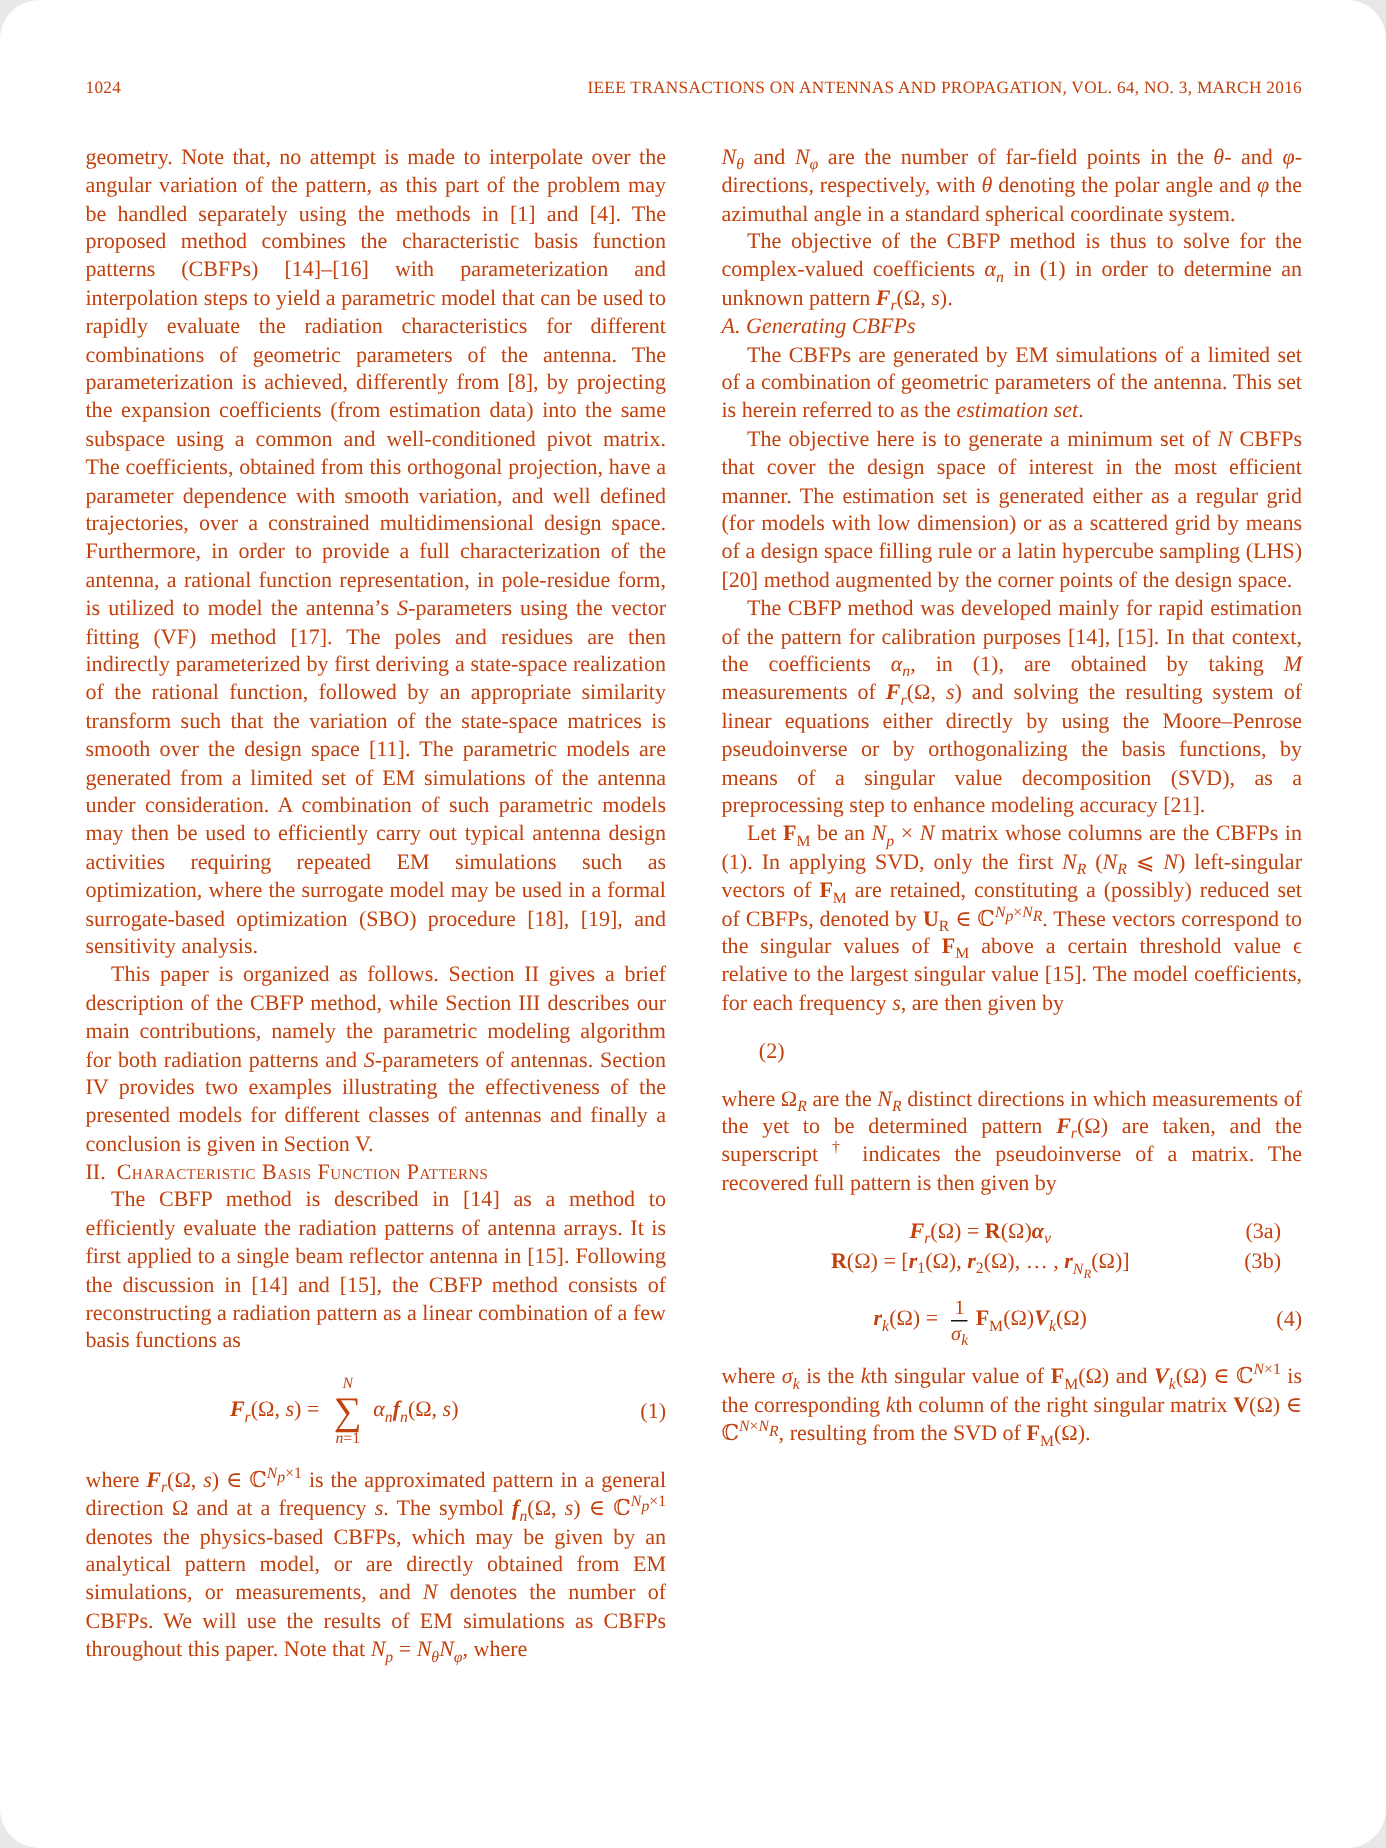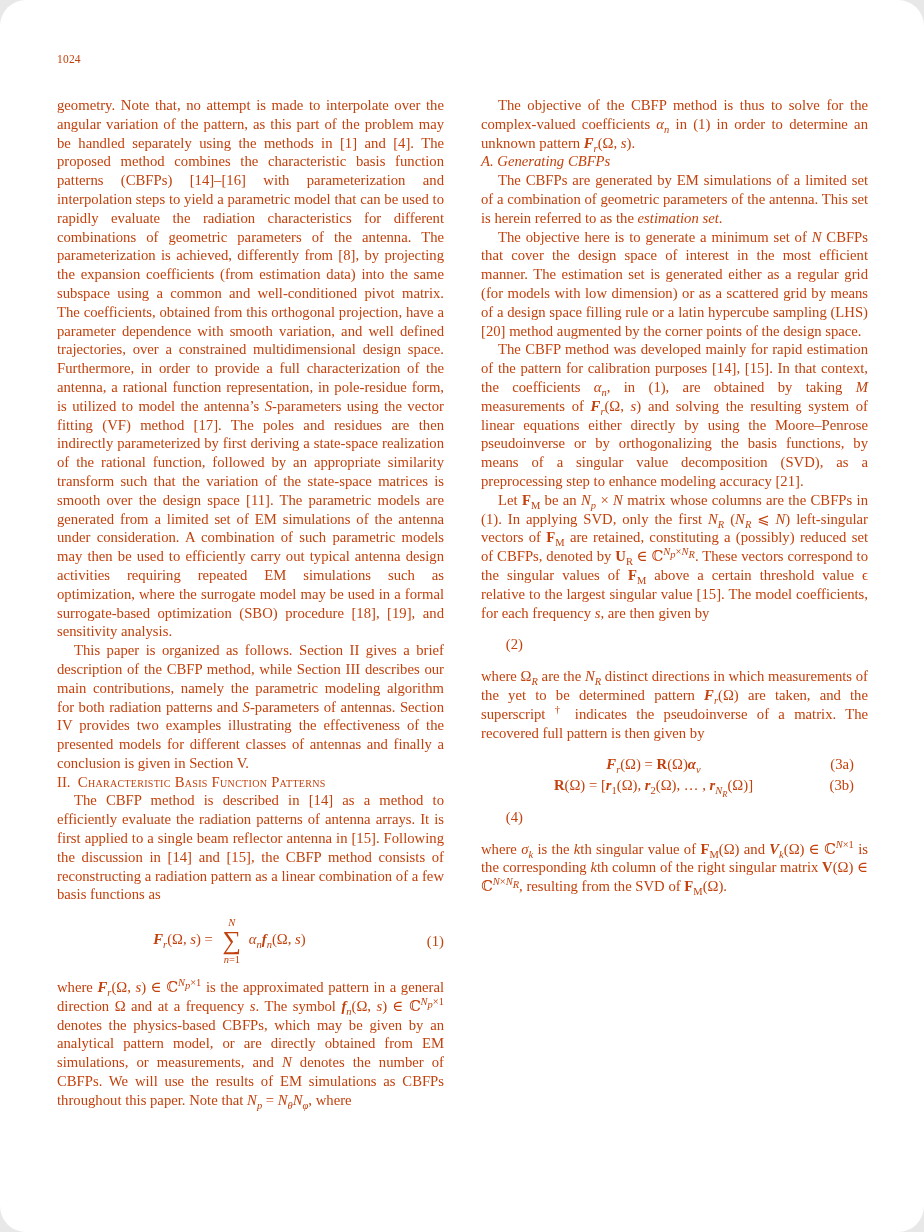--- a/index.html
+++ b/index.html
@@ -91,20 +91,21 @@
   .frac .num { padding: 0 2px; border-bottom: 1px solid #161616; }
   .frac .den { padding: 0 2px; }
 </style>
 </head>
 <body>
 
 <div class="page">
 
   <div class="running-head">
     <span>1024</span>
+    <span>IEEE TRANSACTIONS ON ANTENNAS AND PROPAGATION, VOL. 64, NO. 3, MARCH 2016</span>
   </div>
 
   <div class="columns">
 
     <div class="col">
       <p>geometry. Note that, no attempt is made to interpolate over the angular variation of the pattern, as this part of the problem may be handled separately using the methods in [1] and [4]. The proposed method combines the characteristic basis function patterns (CBFPs) [14]–[16] with parameterization and interpolation steps to yield a parametric model that can be used to rapidly evaluate the radiation characteristics for different combinations of geometric parameters of the antenna. The parameterization is achieved, differently from [8], by projecting the expansion coefficients (from estimation data) into the same subspace using a common and well-conditioned pivot matrix. The coefficients, obtained from this orthogonal projection, have a parameter dependence with smooth variation, and well defined trajectories, over a constrained multidimensional design space. Furthermore, in order to provide a full characterization of the antenna, a rational function representation, in pole-residue form, is utilized to model the antenna’s <i>S</i>-parameters using the vector fitting (VF) method [17]. The poles and residues are then indirectly parameterized by first deriving a state-space realization of the rational function, followed by an appropriate similarity transform such that the variation of the state-space matrices is smooth over the design space [11]. The parametric models are generated from a limited set of EM simulations of the antenna under consideration. A combination of such parametric models may then be used to efficiently carry out typical antenna design activities requiring repeated EM simulations such as optimization, where the surrogate model may be used in a formal surrogate-based optimization (SBO) procedure [18], [19], and sensitivity analysis.</p>
       <p class="indent">This paper is organized as follows. Section II gives a brief description of the CBFP method, while Section III describes our main contributions, namely the parametric modeling algorithm for both radiation patterns and <i>S</i>-parameters of antennas. Section IV provides two examples illustrating the effectiveness of the presented models for different classes of antennas and finally a conclusion is given in Section V.</p>
 
       <p class="sec-heading"><span>II.</span>&nbsp; <span class="sc">Characteristic Basis Function Patterns</span></p>
 
@@ -116,20 +117,21 @@
               <span class="sig">∑</span>
               <span class="lim"><i>n</i>=1</span>
             </span> <i>α</i><sub><i>n</i></sub><span class="bi">f</span><sub><i>n</i></sub>(Ω, <i>s</i>)</span>
         <span class="eq-num">(1)</span>
       </div>
 
       <p>where <span class="bi">F</span><sub><i>r</i></sub>(Ω, <i>s</i>) ∈ ℂ<sup><i>N<sub>p</sub></i>×1</sup> is the approximated pattern in a general direction Ω and at a frequency <i>s</i>. The symbol <span class="bi">f</span><sub><i>n</i></sub>(Ω, <i>s</i>) ∈ ℂ<sup><i>N<sub>p</sub></i>×1</sup> denotes the physics-based CBFPs, which may be given by an analytical pattern model, or are directly obtained from EM simulations, or measurements, and <i>N</i> denotes the number of CBFPs. We will use the results of EM simulations as CBFPs throughout this paper. Note that <i>N<sub>p</sub></i> = <i>N<sub>θ</sub></i><i>N<sub>φ</sub></i>, where</p>
     </div>
 
     <div class="col">
+      <p><i>N<sub>θ</sub></i> and <i>N<sub>φ</sub></i> are the number of far-field points in the <i>θ</i>- and <i>φ</i>-directions, respectively, with <i>θ</i> denoting the polar angle and <i>φ</i> the azimuthal angle in a standard spherical coordinate system.</p>
       <p class="indent">The objective of the CBFP method is thus to solve for the complex-valued coefficients <i>α</i><sub><i>n</i></sub> in (1) in order to determine an unknown pattern <span class="bi">F</span><sub><i>r</i></sub>(Ω, <i>s</i>).</p>
 
       <p class="subsec-heading subsec-a">A. Generating CBFPs</p>
       <p class="indent">The CBFPs are generated by EM simulations of a limited set of a combination of geometric parameters of the antenna. This set is herein referred to as the <i>estimation set</i>.</p>
       <p class="indent">The objective here is to generate a minimum set of <i>N</i> CBFPs that cover the design space of interest in the most efficient manner. The estimation set is generated either as a regular grid (for models with low dimension) or as a scattered grid by means of a design space filling rule or a latin hypercube sampling (LHS) [20] method augmented by the corner points of the design space.</p>
 
       <p class="indent">The CBFP method was developed mainly for rapid estimation of the pattern for calibration purposes [14], [15]. In that context, the coefficients <i>α</i><sub><i>n</i></sub>, in (1), are obtained by taking <i>M</i> measurements of <span class="bi">F</span><sub><i>r</i></sub>(Ω, <i>s</i>) and solving the resulting system of linear equations either directly by using the Moore–Penrose pseudoinverse or by orthogonalizing the basis functions, by means of a singular value decomposition (SVD), as a preprocessing step to enhance modeling accuracy [21].</p>
       <p class="indent">Let <b>F</b><sub>M</sub> be an <i>N<sub>p</sub></i> × <i>N</i> matrix whose columns are the CBFPs in (1). In applying SVD, only the first <i>N<sub>R</sub></i> (<i>N<sub>R</sub></i> ⩽ <i>N</i>) left-singular vectors of <b>F</b><sub>M</sub> are retained, constituting a (possibly) reduced set of CBFPs, denoted by <b>U</b><sub>R</sub> ∈ ℂ<sup><i>N<sub>p</sub></i>×<i>N<sub>R</sub></i></sup>. These vectors correspond to the singular values of <b>F</b><sub>M</sub> above a certain threshold value ϵ relative to the largest singular value [15]. The model coefficients, for each frequency <i>s</i>, are then given by</p>
 
       <div class="eq">
@@ -144,20 +146,24 @@
           <span class="eq-num">(3a)</span>
         </div>
         <div class="eq">
           <span class="eq-body"><b>R</b>(Ω) = [<span class="bi">r</span><sub>1</sub>(Ω), <span class="bi">r</span><sub>2</sub>(Ω), … , <span class="bi">r</span><sub><i>N<sub>R</sub></i></sub>(Ω)]</span>
           <span class="eq-num">(3b)</span>
         </div>
       </div>
 
 
       <div class="eq">
+        <span class="eq-body"><span class="bi">r</span><sub><i>k</i></sub>(Ω) = <span class="frac">
+              <span class="num">1</span>
+              <span class="den"><i>σ</i><sub><i>k</i></sub></span>
+            </span><b>F</b><sub>M</sub>(Ω)<span class="bi">V</span><sub><i>k</i></sub>(Ω)</span>
         <span class="eq-num">(4)</span>
       </div>
 
       <p>where <i>σ</i><sub><i>k</i></sub> is the <i>k</i>th singular value of <b>F</b><sub>M</sub>(Ω) and <span class="bi">V</span><sub><i>k</i></sub>(Ω) ∈ ℂ<sup><i>N</i>×1</sup> is the corresponding <i>k</i>th column of the right singular matrix <b>V</b>(Ω) ∈ ℂ<sup><i>N</i>×<i>N<sub>R</sub></i></sup>, resulting from the SVD of <b>F</b><sub>M</sub>(Ω).</p>
     </div>
 
   </div>
 </div>
 
 </body></html>

